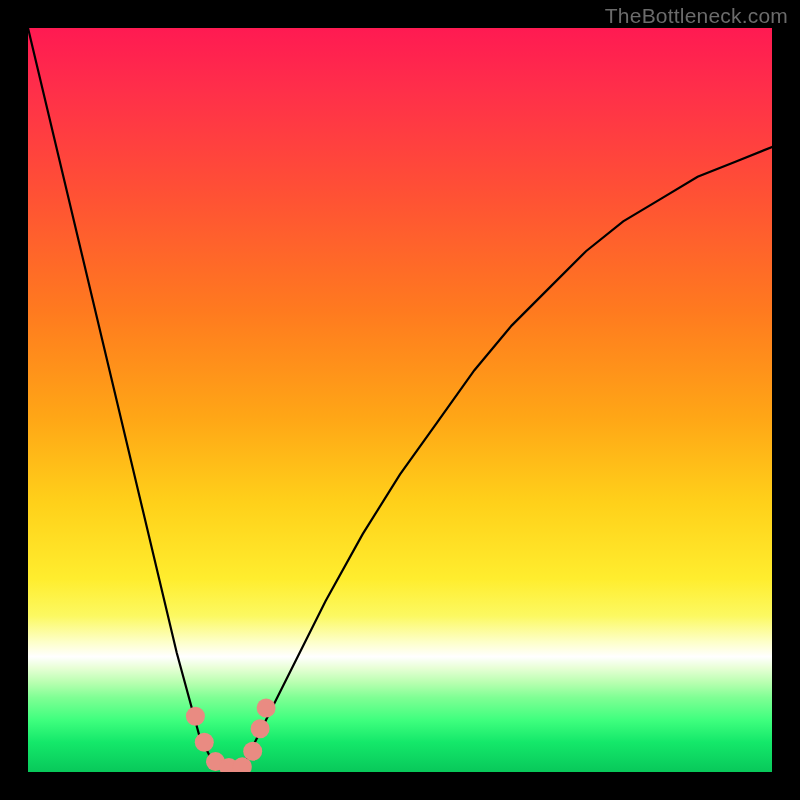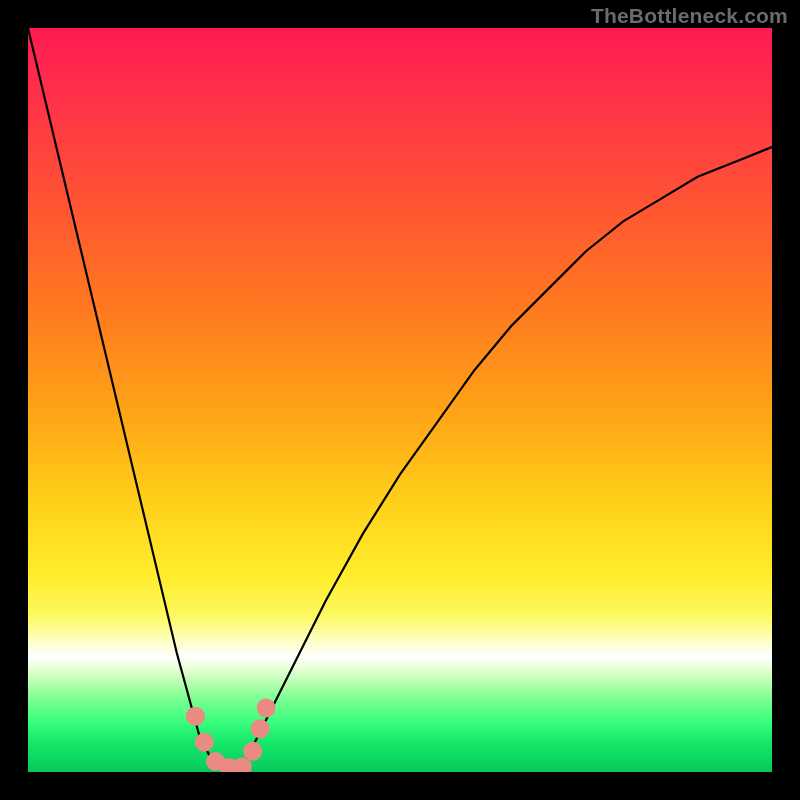--- a/index.html
+++ b/index.html
@@ -36,21 +36,21 @@
       #08c85a 100%
     );
   }
   .watermark {
     position: absolute;
     top: 4px;
     right: 12px;
     color: #6b6b6b;
     font-size: 21px;
     letter-spacing: 0.2px;
-    font-weight: 700;
+    font-weight: 400;
     user-select: none;
     text-align: center;
   }
   svg.curve {
     position: absolute;
     left: 0;
     top: 0;
     width: 744px;
     height: 744px;
   }

